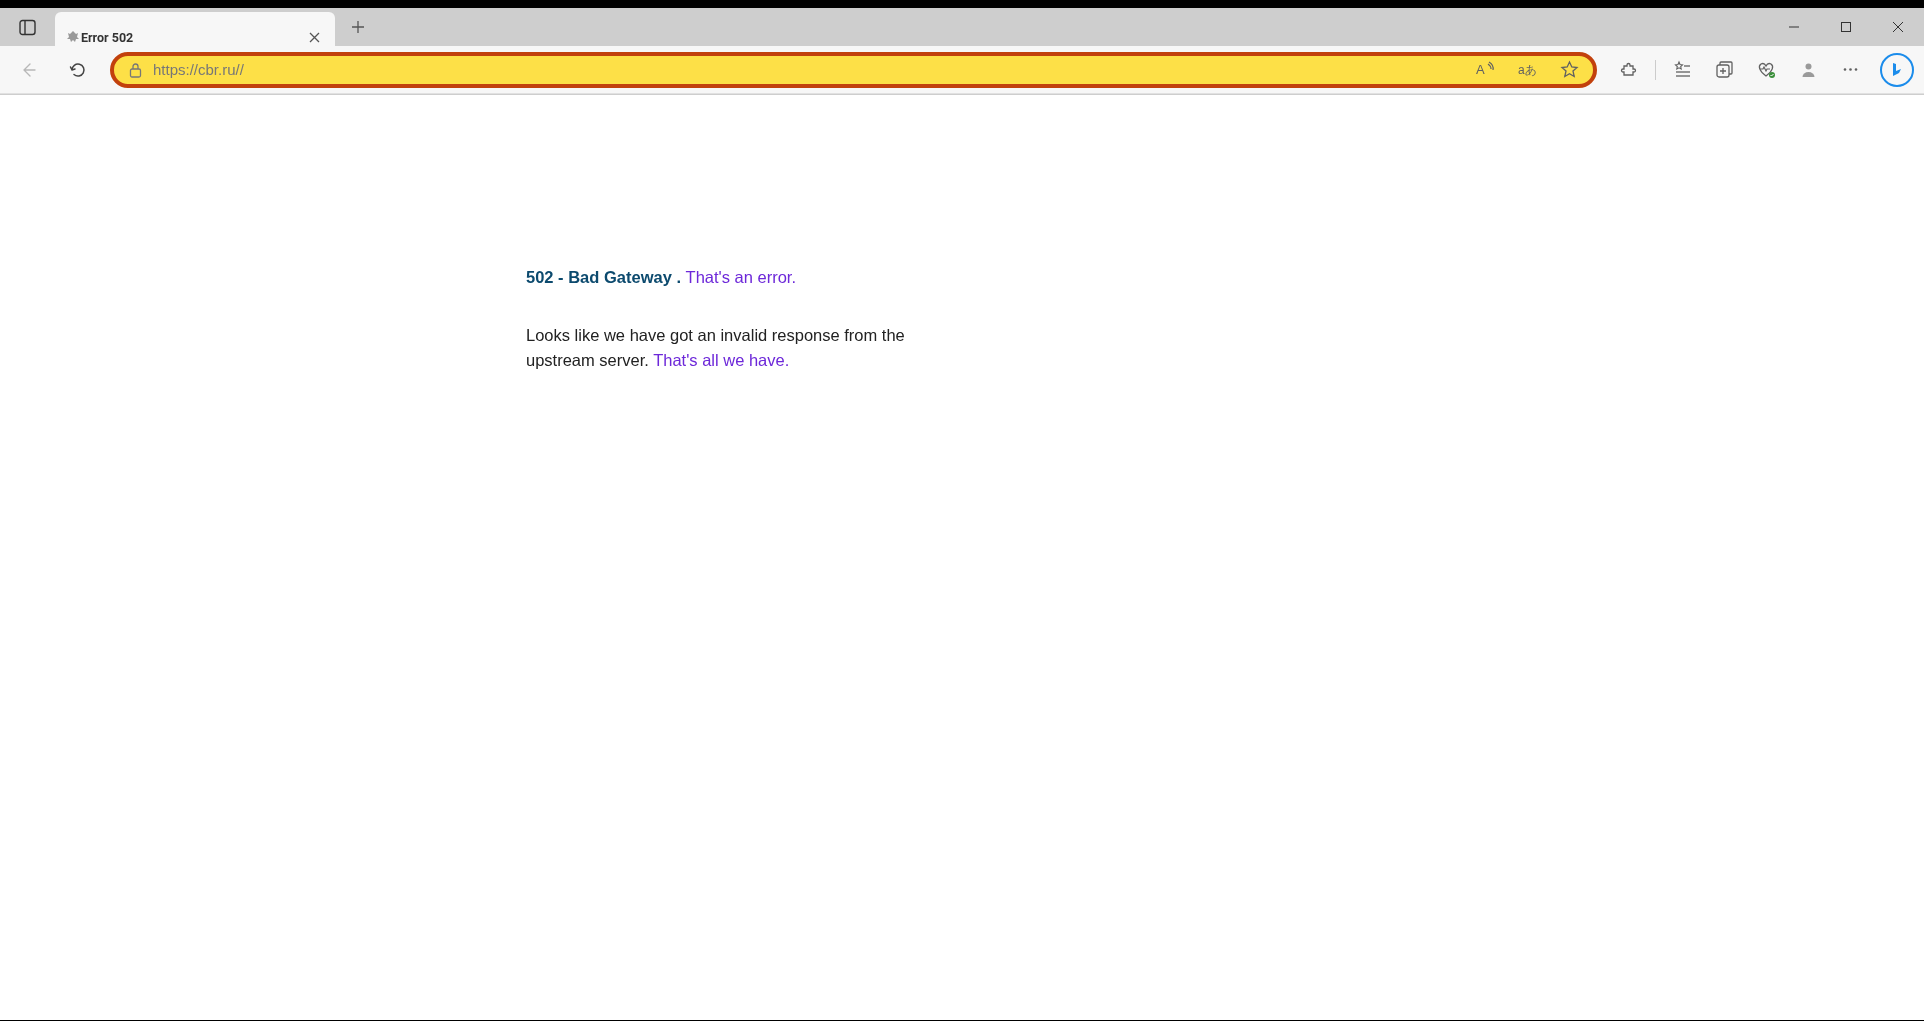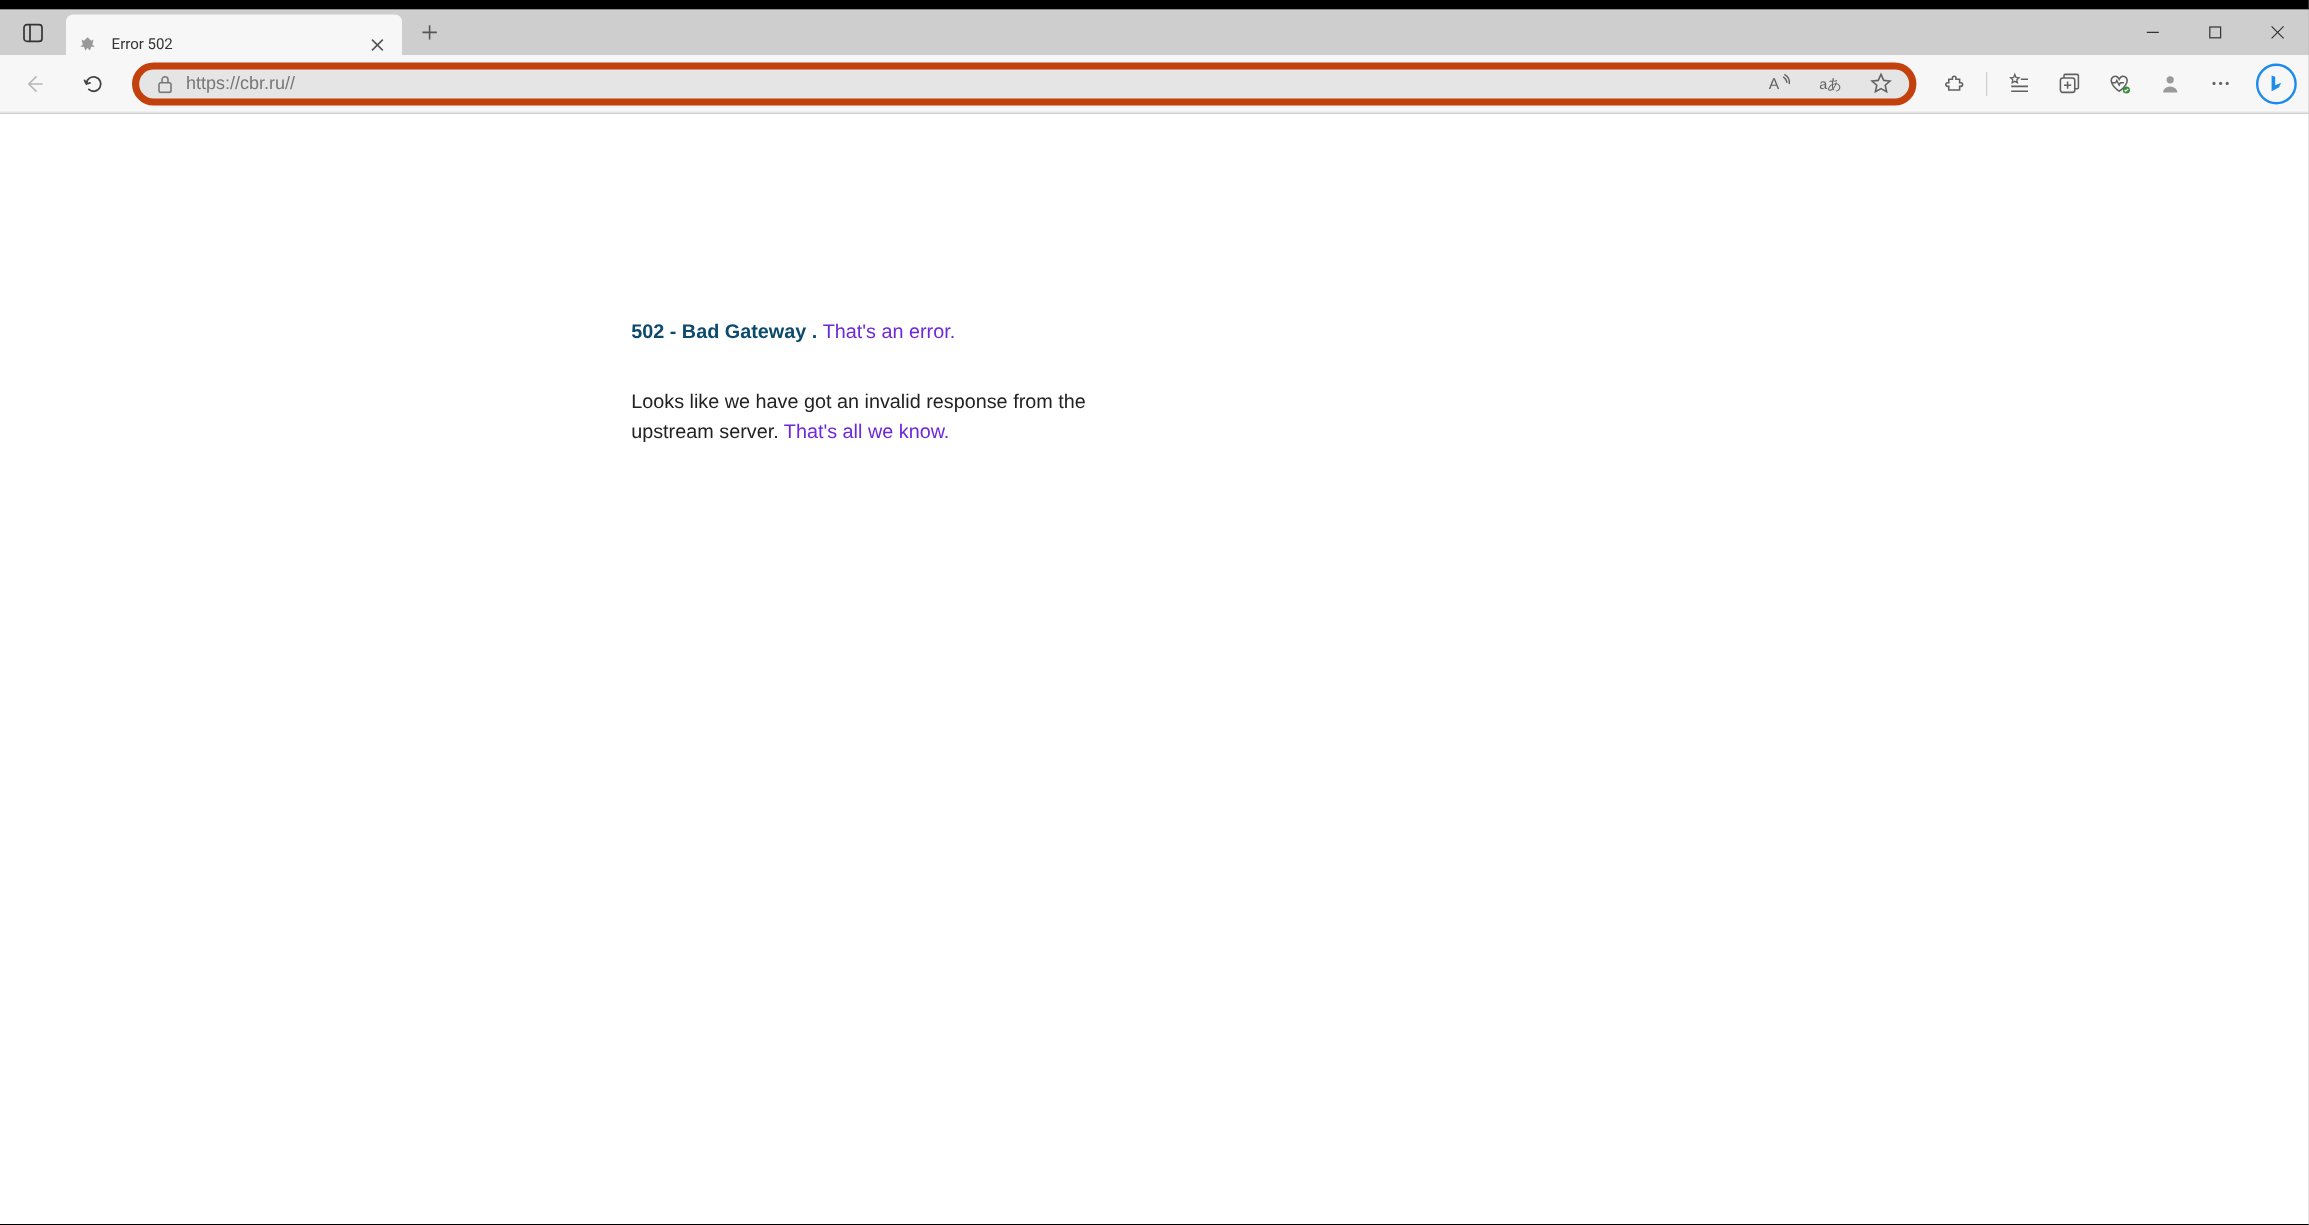--- a/index.html
+++ b/index.html
@@ -40,22 +40,23 @@
       border-radius: 4px;
       cursor: pointer;
     }
     .tab {
       background: #f7f7f7;
       border-radius: 6px 6px 0 0;
       display: flex;
       align-items: center;
       padding: 16px 12px 0 10px;
       min-width: 280px;
-      gap: 12px;
+      gap: 0;
       margin-top: 4px;
+      font-weight: bold;
     }
     .favicon {
       width: 16px;
       height: 16px;
       display: flex;
       align-items: center;
       justify-content: center;
       color: #888;
     }
     .tab-title {
@@ -111,22 +112,22 @@
       display: flex;
       align-items: center;
       justify-content: center;
       border-radius: 4px;
       cursor: pointer;
       color: #616161;
     }
     .nav-btn.disabled { color: #b8b8b8; cursor: default; }
     .address-bar {
       flex: 1;
-      background: #e5e5e5;
-      border: 6px solid #c2410c;
+      background: #fde047;
+      border: 4px solid #c2410c;
       border-radius: 20px;
       height: 36px;
       display: flex;
       align-items: center;
       padding: 0 8px 0 14px;
       margin: 0 8px 0 10px;
       gap: 10px;
     }
     .lock-icon { color: #777; display:flex; }
     .url-text {
@@ -338,18 +339,18 @@
       </div>
     </div>
   </div>
 
   <div class="content">
     <div class="error-block">
       <p class="error-line1">
         <span class="strong">502 - Bad Gateway . </span><span class="muted">That's an error.</span>
       </p>
       <p>
-        <span>Looks like we have got an invalid response from the upstream server. </span><span class="muted">That's all we know.</span>
+        <span>Looks like we have got an invalid response from the upstream server. </span><span class="muted">That's all we have.</span>
       </p>
     </div>
   </div>
 
 </div>
 
 </body></html>

